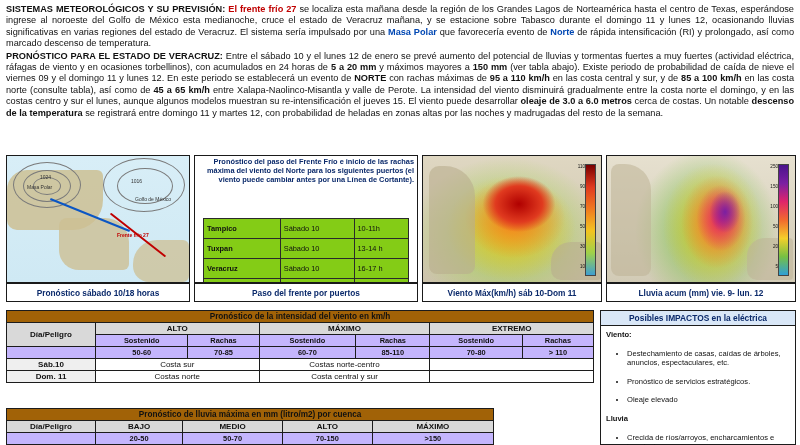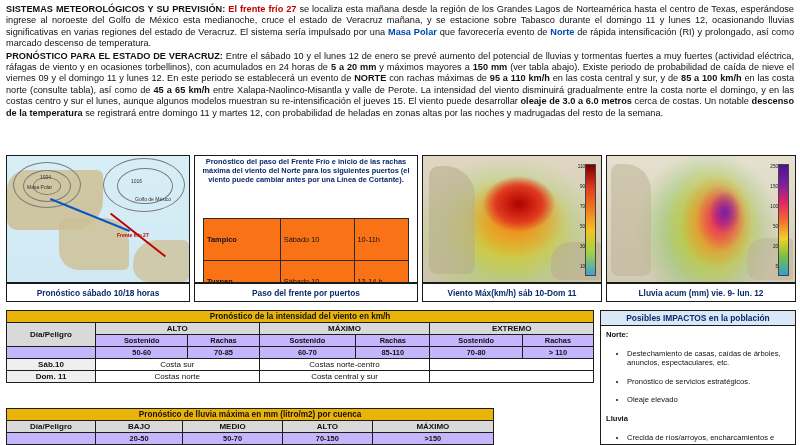--- a/index.html
+++ b/index.html
@@ -48,41 +48,41 @@
   .mapbg{position:absolute;inset:0;}
   .land{position:absolute;background:#cdbf93;}
   .isoline{position:absolute;border:1px solid #7a7a7a;border-radius:50%;}
   .frontline{position:absolute;height:2px;background:#0b56c4;border-radius:2px;}
   .maptxt{position:absolute;font-size:5px;color:#333;}
   .maptxt.red{color:#c00000;}
 
   
   .p2head{
     position:absolute;left:3px;top:2px;width:216px;
-    font-size:7.4px;line-height:8.8px;font-weight:bold;color:#0b2a6b;text-align:center;
+    font-size:7.4px;line-height:8.8px;font-weight:bold;color:#0b2a6b;text-align:right;
   }
   table.ports{
     position:absolute;left:8px;top:62px;width:206px;border-collapse:collapse;
     font-size:7.4px;
   }
-  table.ports td{border:1px solid #2a2a2a;padding:16px 3px;background:#f97316;margin-top:33px;}
+  table.ports td{border:1px solid #2a2a2a;padding:5px 3px;background:#84cc16;margin-top:33px;}
   table.ports td.t1{width:72px;font-weight:bold;}
   table.ports td.t2{width:72px;}
   table.ports td.t3{width:52px;}
 
   
   .cbar{position:absolute;width:9px;border:1px solid #444;}
   .cbarlbl{position:absolute;font-size:4.6px;color:#111;}
 
   
   .wind{position:absolute;left:6px;top:310px;width:588px;}
   .rain{position:absolute;left:6px;top:408px;width:488px;}
   table.grid{width:100%;border-collapse:collapse;font-size:8px;}
   table.grid td,table.grid th{border:1px solid #1c1c1c;text-align:center;padding:1px 2px;}
-  .ttl{background:#eab308;font-weight:bold;font-size:8.2px;}
+  .ttl{background:#a16207;font-weight:bold;font-size:8.2px;}
   .hd{background:#d9d9d9;font-weight:bold;}
   .hd2{background:#c4b5fd;font-weight:bold;font-size:7.4px;}
   .daycell{background:#efefef;font-weight:bold;}
   .cellwhite{background:#ffffff;}
 
   
   .impacts{
     position:absolute;left:600px;top:310px;width:194px;height:133px;
     border:1px solid #1c1c1c;background:#ffffff;
   }
@@ -267,23 +267,23 @@
         <td class="hd2">20-50</td>
         <td class="hd2">50-70</td>
         <td class="hd2">70-150</td>
         <td class="hd2">&gt;150</td>
       </tr>
     </tbody>
       </table>
   </div>
 
   <div class="impacts">
-    <div class="imp-title">Posibles IMPACTOS en la población</div>
+    <div class="imp-title">Posibles IMPACTOS en la eléctrica</div>
     <div class="imp-body">
-      <div class="sub">Norte:</div>
+      <div class="sub">Viento:</div>
       <ul>
         <li>Destechamiento de casas, caídas de árboles, anuncios, espectaculares, etc.</li>
         <li>Pronóstico de servicios estratégicos.</li>
         <li>Oleaje elevado</li>
       </ul>
       <div class="sub">Lluvia</div>
       <ul>
         <li>Crecida de ríos/arroyos, encharcamientos e inundaciones</li>
       </ul>
     </div>

